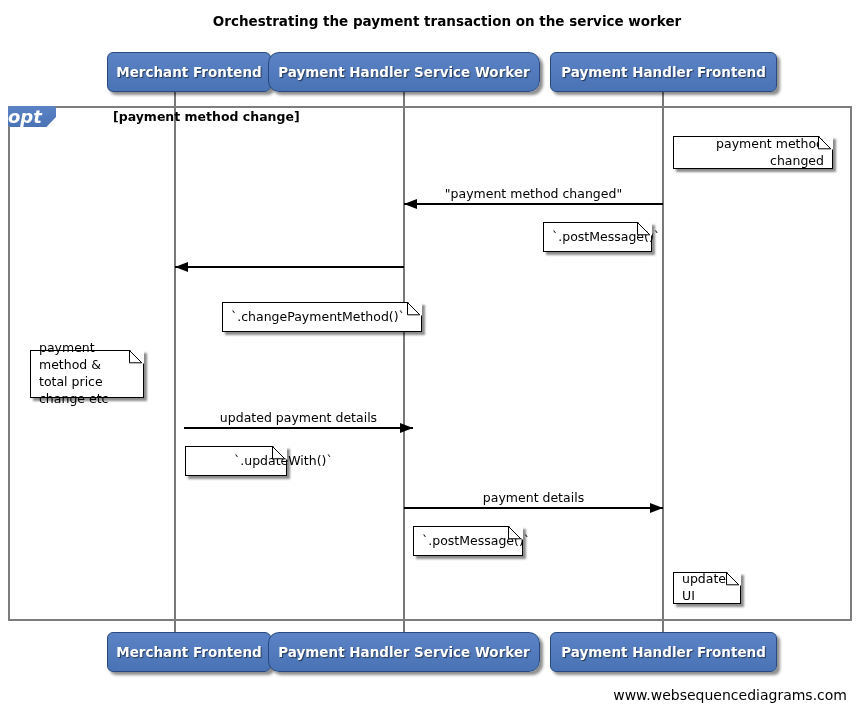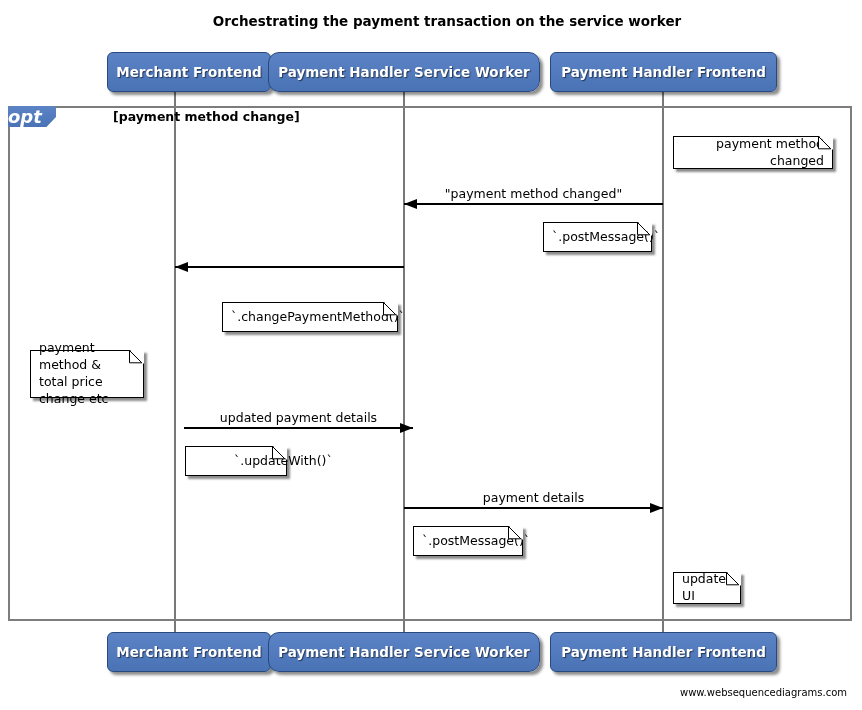--- a/index.html
+++ b/index.html
@@ -60,21 +60,21 @@
     padding:4px 8px; white-space:pre-line; line-height:1.35;
   }
   .note::before { 
     content:""; position:absolute; top:-1px; right:-1px;
     border-style:solid; border-width:0 14px 14px 0;
     border-color:#ffffff #ffffff transparent transparent;
   }
   .note .fold { position:absolute; top:-1px; right:0; }
   .n0 { left:673px; top:136px; width:160px; height:33px;text-align:right; }
   .n1 { left:543px; top:222px; width:109px; height:30px; }
-  .n2 { left:222px; top:302px; width:176px; height:30px; }
+  .n2 { left:222px; top:302px; width:200px; height:30px; }
   .n3 { left:30px;  top:350px; width:114px; height:48px; }
   .n4 { left:185px; top:446px; width:102px; height:30px;padding-left:48px; }
   .n5 { left:413px; top:526px; width:110px; height:30px; }
   .n6 { left:673px; top:572px; width:68px;  height:32px; }
   
   .msg { position:absolute; }
   .msg .lbl {
     text-align:center; font-size:12.5px; color:#000;
     padding-bottom:1px; line-height:16px; white-space:nowrap;
   }
@@ -88,21 +88,21 @@
     content:""; position:absolute; right:0; top:-4.5px; width:0; height:0;
     border-top:5.5px solid transparent; border-bottom:5.5px solid transparent;
     border-left:13px solid #000;
   }
   .m0 { left:404px; top:186px; width:259px; }
   .m1 { left:175px; top:266px; width:229px; }
   .m2 { left:175px; top:410px; width:229px;margin-left:9px; }
   .m3 { left:404px; top:490px; width:259px; }
   .footer {
     position:absolute; top:687px; right:15px;
-    font-size:10px; color:#000;
+    font-size:14px; color:#000;
   }
 </style>
 </head>
 <body>
 
 <div class="canvas">
 
   <div class="title">Orchestrating the payment transaction on the service worker</div>
 
   <div class="lifeline l0"></div>

